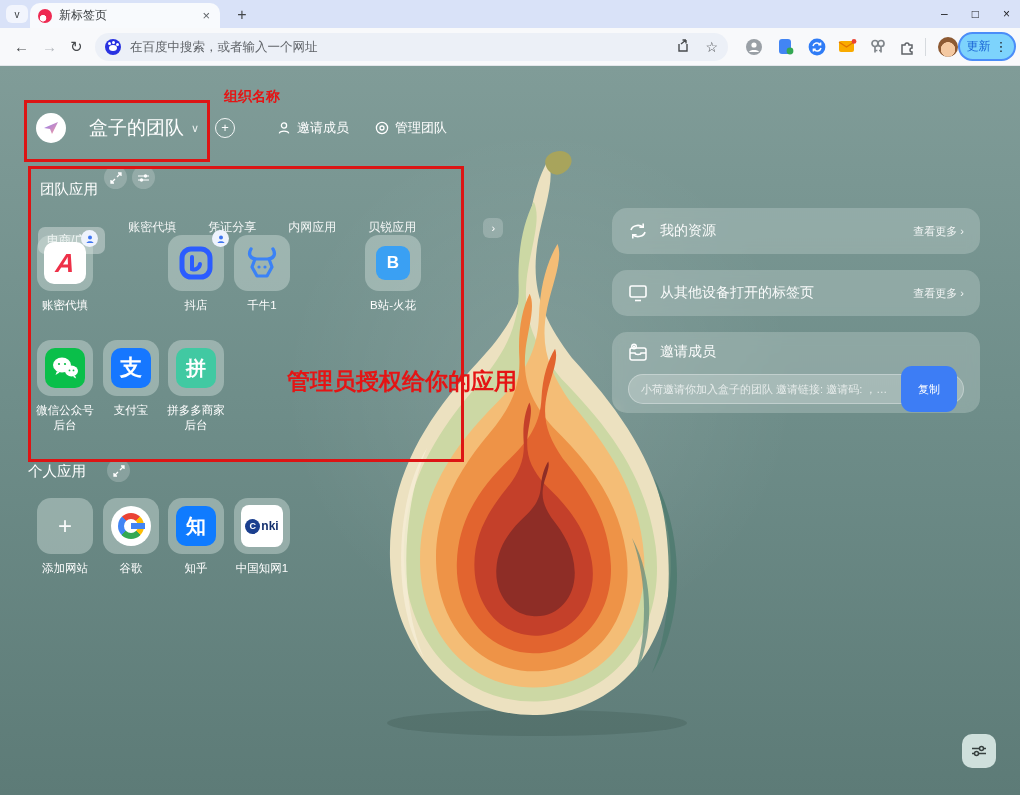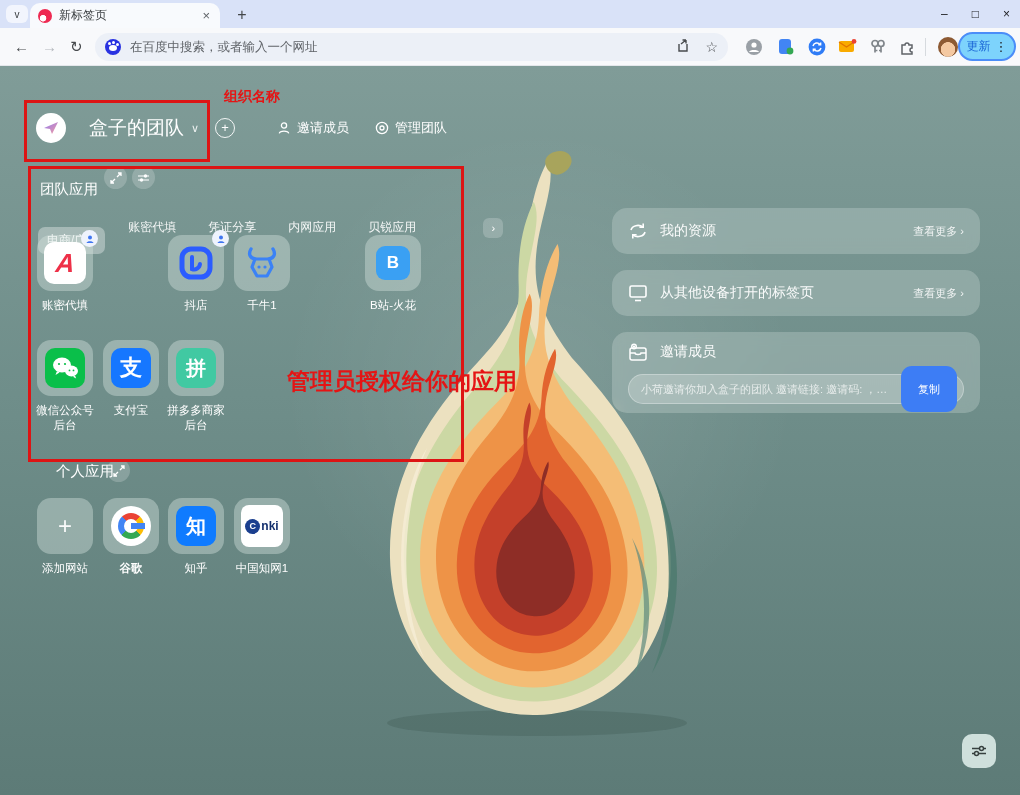--- a/index.html
+++ b/index.html
@@ -385,35 +385,35 @@
     <div class="tile-wrap" style="left:163px;top:274px;">
       <div class="tile">
           <div class="ic-sq pdd">
             <span>拼</span>
           </div>
         </div>
       <div class="tile-label">拼多多商家
 后台</div>
     </div>
 
-    <div class="sec-title" style="left:56px;top:396px;">个人应用</div>
+    <div class="sec-title" style="left:28px;top:396px;">个人应用</div>
     <div class="circle-btn" style="left:107px;top:393px;">
       <svg width="12" height="12" viewBox="0 0 12 12">
           <path d="M7 5 L11 1 M8 1h3v3 M5 7 L1 11 M1 8v3h3" fill="none" stroke="#fff" stroke-width="1.3"></path>
         </svg>
     </div>
 
     <div class="tile-wrap" style="left:32px;top:432px;">
       <div class="tile addsite">
           <span>+</span>
         </div>
       <div class="tile-label">添加网站</div>
     </div>
 
-    <div class="tile-wrap" style="left:98px;top:432px;font-weight:bold;">
+    <div class="tile-wrap" style="left:98px;top:432px;">
       <div class="tile">
           <div class="gtile">
             <div class="g-ring"></div>
           </div>
         </div>
       <div class="tile-label">谷歌</div>
     </div>
 
     <div class="tile-wrap" style="left:163px;top:432px;">
       <div class="tile">

